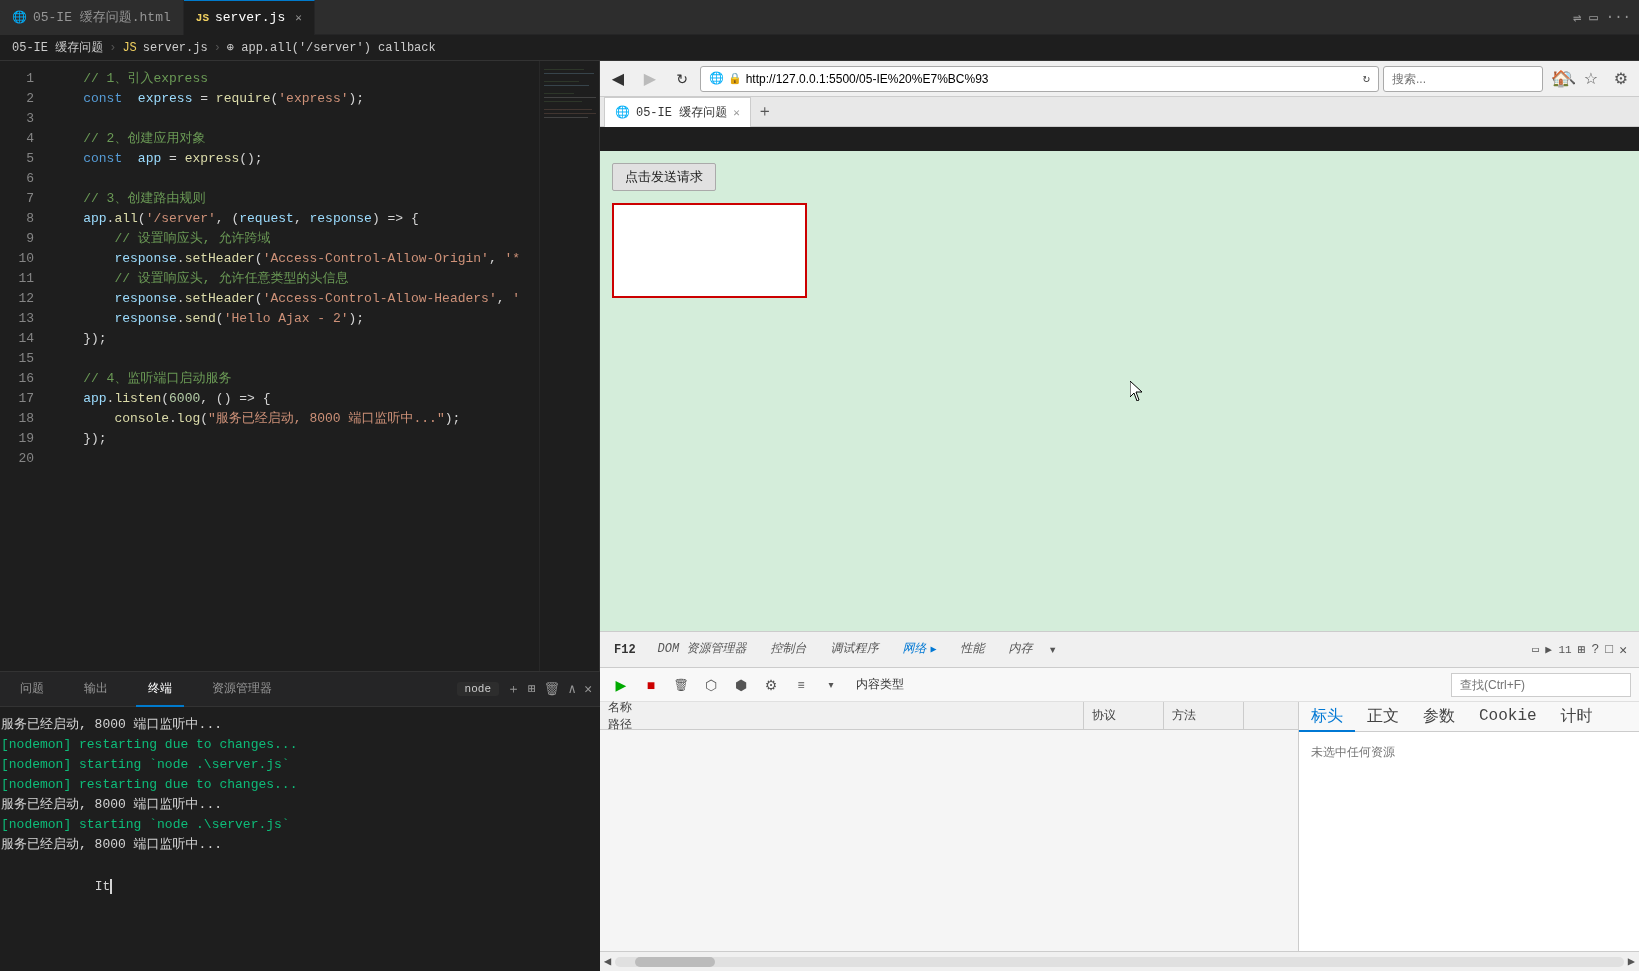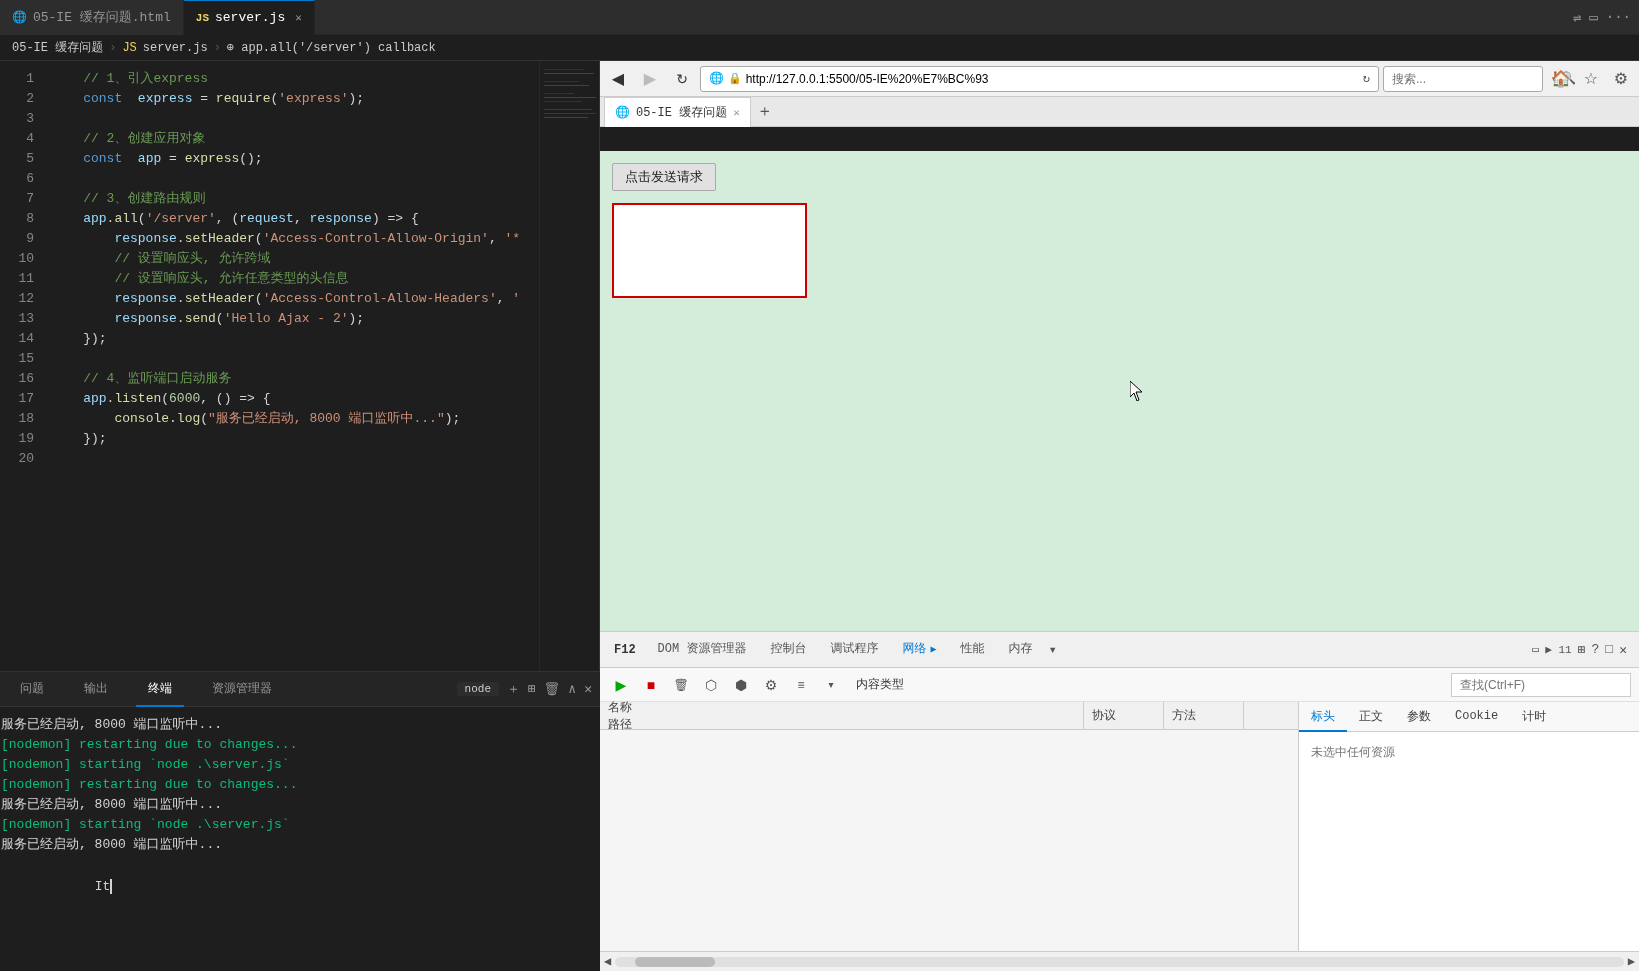--- a/index.html
+++ b/index.html
@@ -338,20 +338,21 @@
     .devtools-tab {
       padding: 0 12px;
       height: 44px;
       display: flex;
       align-items: center;
       cursor: pointer;
       border-bottom: 2px solid transparent;
       white-space: nowrap;
       font-size: 12px;
       color: #555;
+      font-style: italic;
     }
     .devtools-tab.active {
       color: #0078d4;
       border-bottom: 2px solid #0078d4;
     }
     .devtools-tab-f12 {
       padding: 0 10px;
       height: 36px;
       display: flex;
       align-items: center;
@@ -455,21 +456,21 @@
       display: flex;
       border-bottom: 1px solid #ccc;
       background: #f8f8f8;
       height: 30px;
     }
     .detail-tab {
       padding: 0 12px;
       height: 30px;
       display: flex;
       align-items: center;
-      font-size: 12px;
+      font-size: 16px;
       color: #444;
       cursor: pointer;
       border-bottom: 2px solid transparent;
     }
     .detail-tab.active {
       color: #0078d4;
       border-bottom: 2px solid #0078d4;
     }
     .detail-body {
       flex: 1;
@@ -595,22 +596,22 @@
             </div>
             <div class="code-content">
               <div class="code-line"><span class="c-gray">    // 1、引入express</span></div>
               <div class="code-line"><span class="c-blue">    const</span> <span class="c-cyan"> express</span><span class="c-white"> = </span><span class="c-yellow">require</span><span class="c-white">(</span><span class="c-orange">'express'</span><span class="c-white">);</span></div>
               <div class="code-line"></div>
               <div class="code-line"><span class="c-gray">    // 2、创建应用对象</span></div>
               <div class="code-line"><span class="c-blue">    const</span> <span class="c-cyan"> app</span><span class="c-white"> = </span><span class="c-yellow">express</span><span class="c-white">();</span></div>
               <div class="code-line"></div>
               <div class="code-line"><span class="c-gray">    // 3、创建路由规则</span></div>
               <div class="code-line"><span class="c-cyan">    app</span><span class="c-white">.</span><span class="c-yellow">all</span><span class="c-white">(</span><span class="c-orange">'/server'</span><span class="c-white">, (</span><span class="c-cyan">request</span><span class="c-white">, </span><span class="c-cyan">response</span><span class="c-white">) =&gt; {</span></div>
+              <div class="code-line"><span class="c-gray">        // 设置响应头, 允许跨域</span></div>
               <div class="code-line"><span class="c-cyan">        response</span><span class="c-white">.</span><span class="c-yellow">setHeader</span><span class="c-white">(</span><span class="c-orange">'Access-Control-Allow-Origin'</span><span class="c-white">, </span><span class="c-orange">'*</span></div>
-              <div class="code-line"><span class="c-gray">        // 设置响应头, 允许跨域</span></div>
               <div class="code-line"><span class="c-gray">        // 设置响应头, 允许任意类型的头信息</span></div>
               <div class="code-line"><span class="c-cyan">        response</span><span class="c-white">.</span><span class="c-yellow">setHeader</span><span class="c-white">(</span><span class="c-orange">'Access-Control-Allow-Headers'</span><span class="c-white">, </span><span class="c-orange">'</span></div>
               <div class="code-line"><span class="c-cyan">        response</span><span class="c-white">.</span><span class="c-yellow">send</span><span class="c-white">(</span><span class="c-orange">'Hello Ajax - 2'</span><span class="c-white">);</span></div>
               <div class="code-line"><span class="c-white">    });</span></div>
               <div class="code-line"></div>
               <div class="code-line"><span class="c-gray">    // 4、监听端口启动服务</span></div>
               <div class="code-line"><span class="c-cyan">    app</span><span class="c-white">.</span><span class="c-yellow">listen</span><span class="c-white">(</span><span class="c-lgreen">6000</span><span class="c-white">, () =&gt; {</span></div>
               <div class="code-line"><span class="c-white">        </span><span class="c-yellow">console</span><span class="c-white">.</span><span class="c-yellow">log</span><span class="c-white">(</span><span class="c-orange">"服务已经启动, 8000 端口监听中..."</span><span class="c-white">);</span></div>
               <div class="code-line"><span class="c-white">    });</span></div>
               <div class="code-line"></div>

